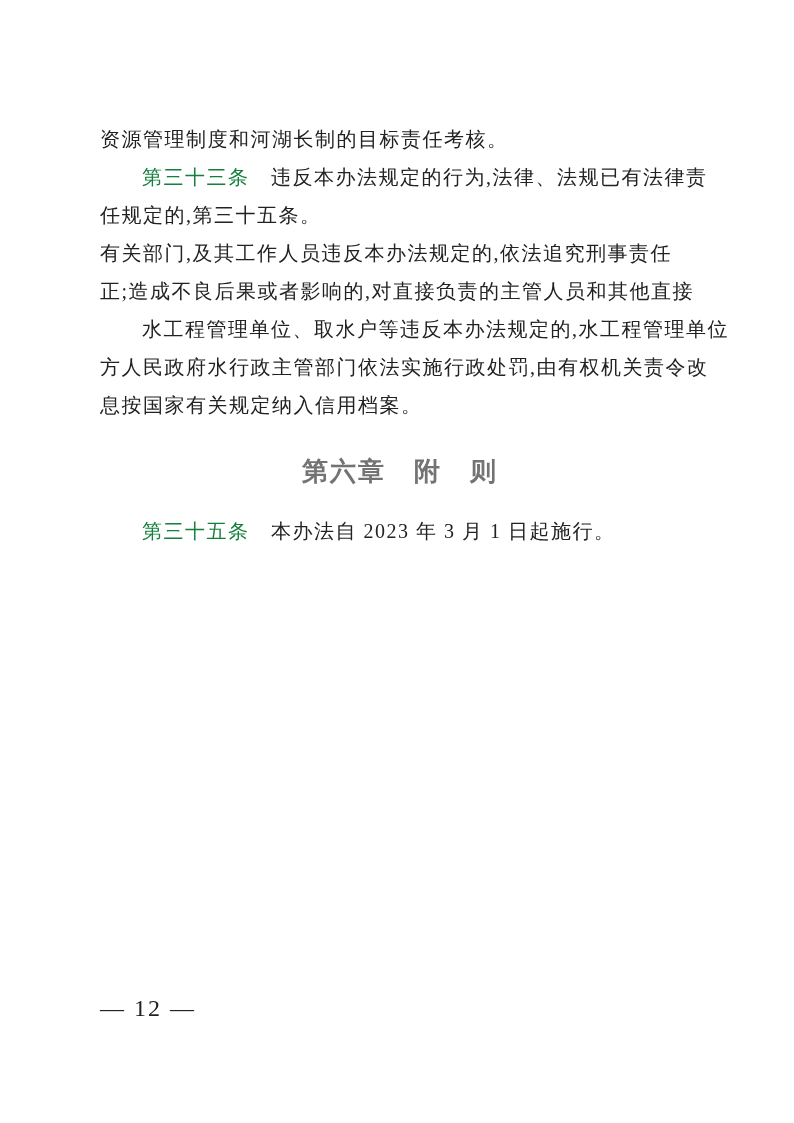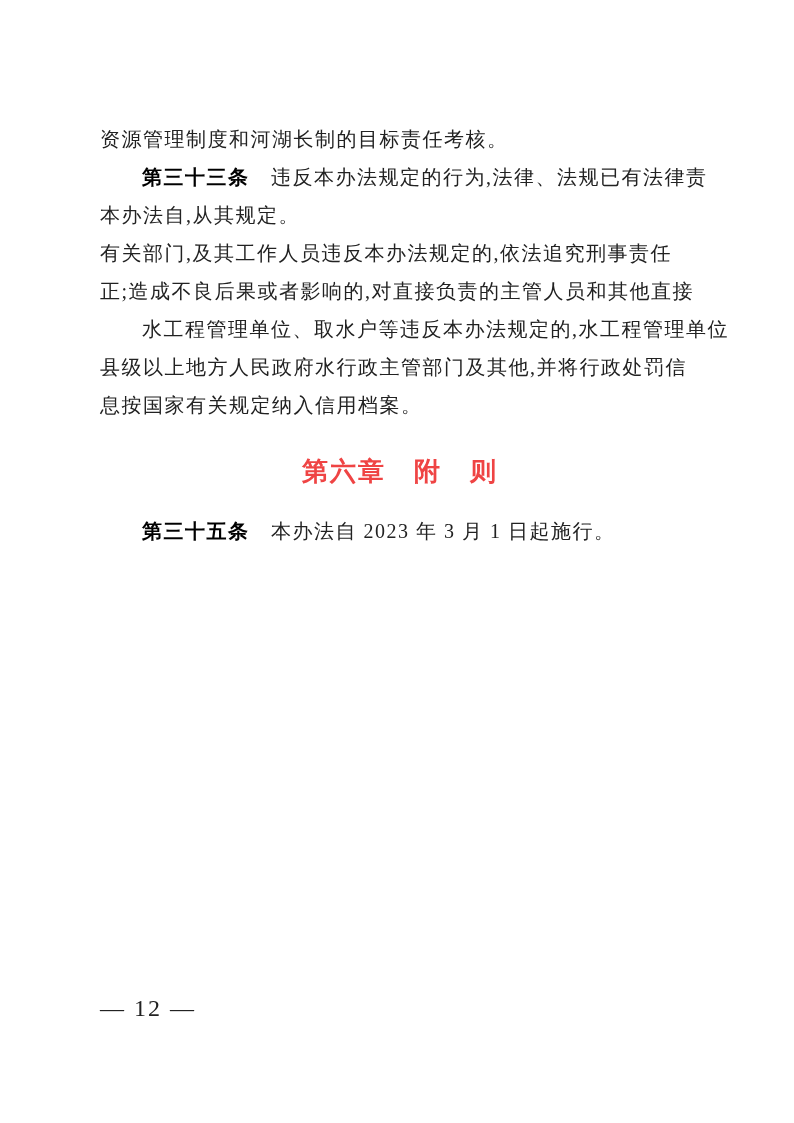--- a/index.html
+++ b/index.html
@@ -27,57 +27,57 @@
     font-size: 20px;
     line-height: 38px;
     letter-spacing: 1.5px;
     white-space: nowrap;
     color: #222222;
   }
   .line.indent {
     padding-left: 42px;
   }
   .bold-part {
-    font-weight: bold;
-    color: #000000;
+    font-weight: normal;
+    color: #15803d;
   }
   .bold-part:empty { display: none; }
   .chapter {
     font-size: 26px;
     font-weight: bold;
     text-align: center;
     margin: 28px 0 0 0;
     line-height: 40px;
     letter-spacing: 2px;
-    color: #ef4444;
+    color: #737373;
   }
   .after-heading {
     margin-top: 20px;
   }
   .pagenum {
     position: absolute;
     left: 100px;
     top: 995px;
     font-size: 24px;
     letter-spacing: 2px;
     color: #222222;
   }
 </style>
 </head>
 <body>
 
 <div class="page">
   <div class="content">
     <div class="line"><span>资源管理制度和河湖长制的目标责任考核。</span></div>
     <div class="line indent"><span class="bold-part">第三十三条</span><span>　违反本办法规定的行为,法律、法规已有法律责</span></div>
-    <div class="line"><span>本办法自,从其规定。</span></div>
+    <div class="line"><span>任规定的,第三十五条。</span></div>
     <div class="line"><span>有关部门,及其工作人员违反本办法规定的,依法追究刑事责任</span></div>
     <div class="line"><span>正;造成不良后果或者影响的,对直接负责的主管人员和其他直接</span></div>
     <div class="line indent"><span>水工程管理单位、取水户等违反本办法规定的,水工程管理单位</span></div>
-    <div class="line"><span>县级以上地方人民政府水行政主管部门及其他,并将行政处罚信</span></div>
+    <div class="line"><span>方人民政府水行政主管部门依法实施行政处罚,由有权机关责令改</span></div>
     <div class="line"><span>息按国家有关规定纳入信用档案。</span></div>
 
     <h2 class="chapter">第六章　附　则</h2>
 
     <div class="line indent after-heading"><span class="bold-part">第三十五条</span><span>　本办法自 2023 年 3 月 1 日起施行。</span></div>
   </div>
 
   <div class="pagenum">— 12 —</div>
 </div>
 

